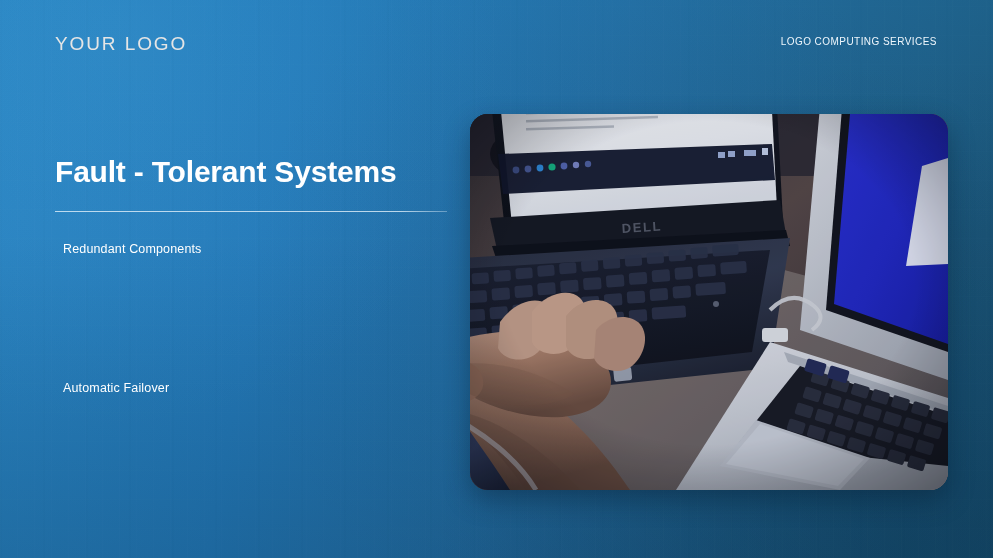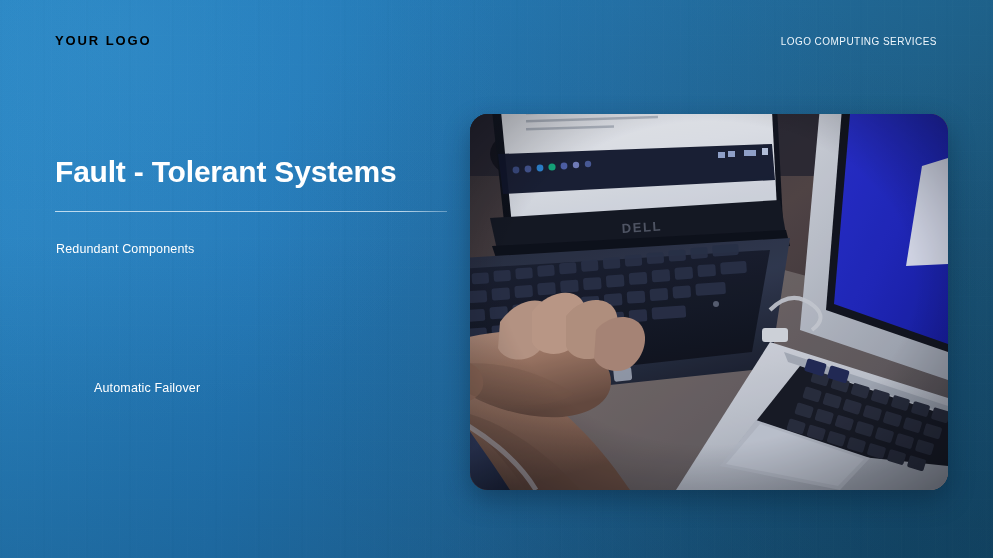--- a/index.html
+++ b/index.html
@@ -56,24 +56,24 @@
       radial-gradient(circle at 12% 8%, rgba(90,180,230,0.16) 0%, rgba(90,180,230,0) 38%),
       radial-gradient(circle at 92% 96%, rgba(8,45,72,0.30) 0%, rgba(8,45,72,0) 45%),
       radial-gradient(circle at 62% 52%, rgba(20,70,105,0.10) 0%, rgba(20,70,105,0) 55%);
   }
 
   
   .logo {
     position: absolute;
     left: 55px;
     top: 33px;
-    color: #000000;
-    font-size: 13px;
+    color: #e5e5e5;
+    font-size: 19px;
     letter-spacing: 1.9px;
-    font-weight: 700;
+    font-weight: 400;
     white-space: nowrap;
   }
   .kicker {
     position: absolute;
     right: 56px;
     top: 36px;
     color: #eef6fc;
     font-size: 10px;
     letter-spacing: 0.45px;
     font-weight: 400;
@@ -93,23 +93,23 @@
   }
   .divider {
     position: absolute;
     left: 55px;
     top: 211px;
     width: 392px;
     height: 1px;
     background: linear-gradient(90deg, rgba(225,240,250,0.80) 0%, rgba(225,240,250,0.80) 88%, rgba(225,240,250,0.35) 100%);
   }
 
-  .block { position: absolute; left: 56px; text-align: center; }
+  .block { position: absolute; left: 63px; text-align: center; }
   .block-1 { top: 242px; }
-  .block-2 { top: 381px; margin-left: 38px; }
+  .block-2 { top: 381px; }
 
   .block h3 {
     margin: 0 0 10px 0;
     color: #ffffff;
     font-size: 12.5px;
     font-weight: 400;
     letter-spacing: 0.15px;
   }
   .block p {
     margin: 0;

